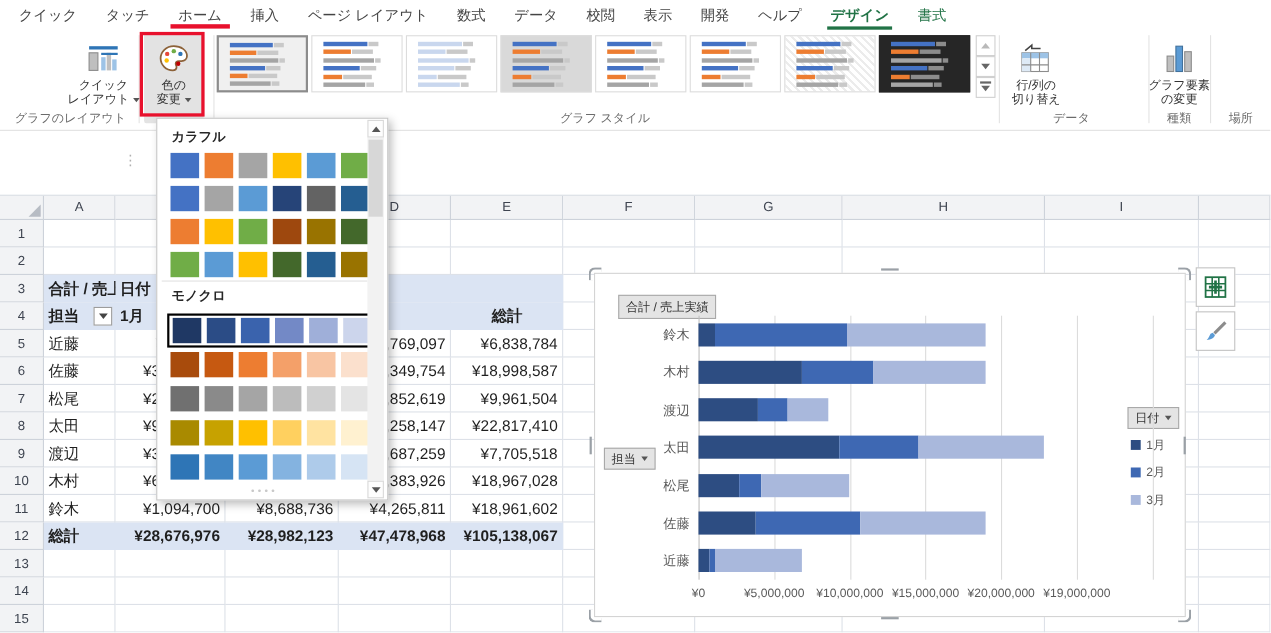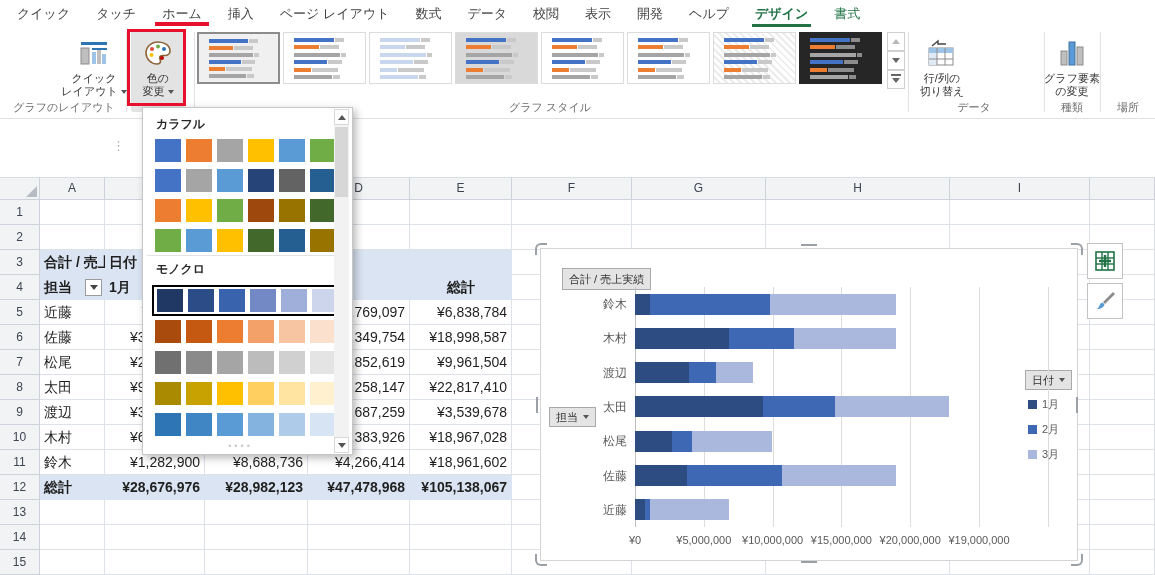--- a/index.html
+++ b/index.html
@@ -620,30 +620,30 @@
       <div class="tcell r" style="left: 410px; top: 173px; width: 102px; height: 25px;">¥9,961,504</div>
       <div class="tcell l" style="left: 40px; top: 198px; width: 65px; height: 25px;">太田</div>
       <div class="tcell r" style="left: 105px; top: 198px; width: 100px; height: 25px;">¥9,300,000</div>
       <div class="tcell r" style="left: 205px; top: 198px; width: 103px; height: 25px;">¥5,259,263</div>
       <div class="tcell r" style="left: 308px; top: 198px; width: 102px; height: 25px;">¥8,258,147</div>
       <div class="tcell r" style="left: 410px; top: 198px; width: 102px; height: 25px;">¥22,817,410</div>
       <div class="tcell l" style="left: 40px; top: 223px; width: 65px; height: 25px;">渡辺</div>
       <div class="tcell r" style="left: 105px; top: 223px; width: 100px; height: 25px;">¥3,900,000</div>
       <div class="tcell r" style="left: 205px; top: 223px; width: 103px; height: 25px;">¥2,005,893</div>
       <div class="tcell r" style="left: 308px; top: 223px; width: 102px; height: 25px;">¥2,687,259</div>
-      <div class="tcell r" style="left: 410px; top: 223px; width: 102px; height: 25px;">¥3,539,678</div>
+      <div class="tcell r" style="left: 410px; top: 223px; width: 102px; height: 25px;">¥7,705,518</div>
       <div class="tcell l" style="left: 40px; top: 248px; width: 65px; height: 25px;">木村</div>
       <div class="tcell r" style="left: 105px; top: 248px; width: 100px; height: 25px;">¥6,800,000</div>
       <div class="tcell r" style="left: 205px; top: 248px; width: 103px; height: 25px;">¥4,783,102</div>
       <div class="tcell r" style="left: 308px; top: 248px; width: 102px; height: 25px;">¥7,383,926</div>
       <div class="tcell r" style="left: 410px; top: 248px; width: 102px; height: 25px;">¥18,967,028</div>
       <div class="tcell l" style="left: 40px; top: 273px; width: 65px; height: 25px;">鈴木</div>
-      <div class="tcell r" style="left: 105px; top: 273px; width: 100px; height: 25px;">¥1,282,900</div>
+      <div class="tcell r" style="left: 105px; top: 273px; width: 100px; height: 25px;">¥1,094,700</div>
       <div class="tcell r" style="left: 205px; top: 273px; width: 103px; height: 25px;">¥8,688,736</div>
-      <div class="tcell r" style="left: 308px; top: 273px; width: 102px; height: 25px;">¥4,266,414</div>
+      <div class="tcell r" style="left: 308px; top: 273px; width: 102px; height: 25px;">¥4,265,811</div>
       <div class="tcell r" style="left: 410px; top: 273px; width: 102px; height: 25px;">¥18,961,602</div>
       <div class="tcell b l" style="left: 40px; top: 298px; width: 65px; height: 25px;">総計</div>
       <div class="tcell b r" style="left: 105px; top: 298px; width: 100px; height: 25px;">¥28,676,976</div>
       <div class="tcell b r" style="left: 205px; top: 298px; width: 103px; height: 25px;">¥28,982,123</div>
       <div class="tcell b r" style="left: 308px; top: 298px; width: 102px; height: 25px;">¥47,478,968</div>
       <div class="tcell b r" style="left: 410px; top: 298px; width: 102px; height: 25px;">¥105,138,067</div>
       <div class="filterbtn" style="left: 85px; top: 102px;">
         <div class="f-caret"></div>
       </div>
     </div>

